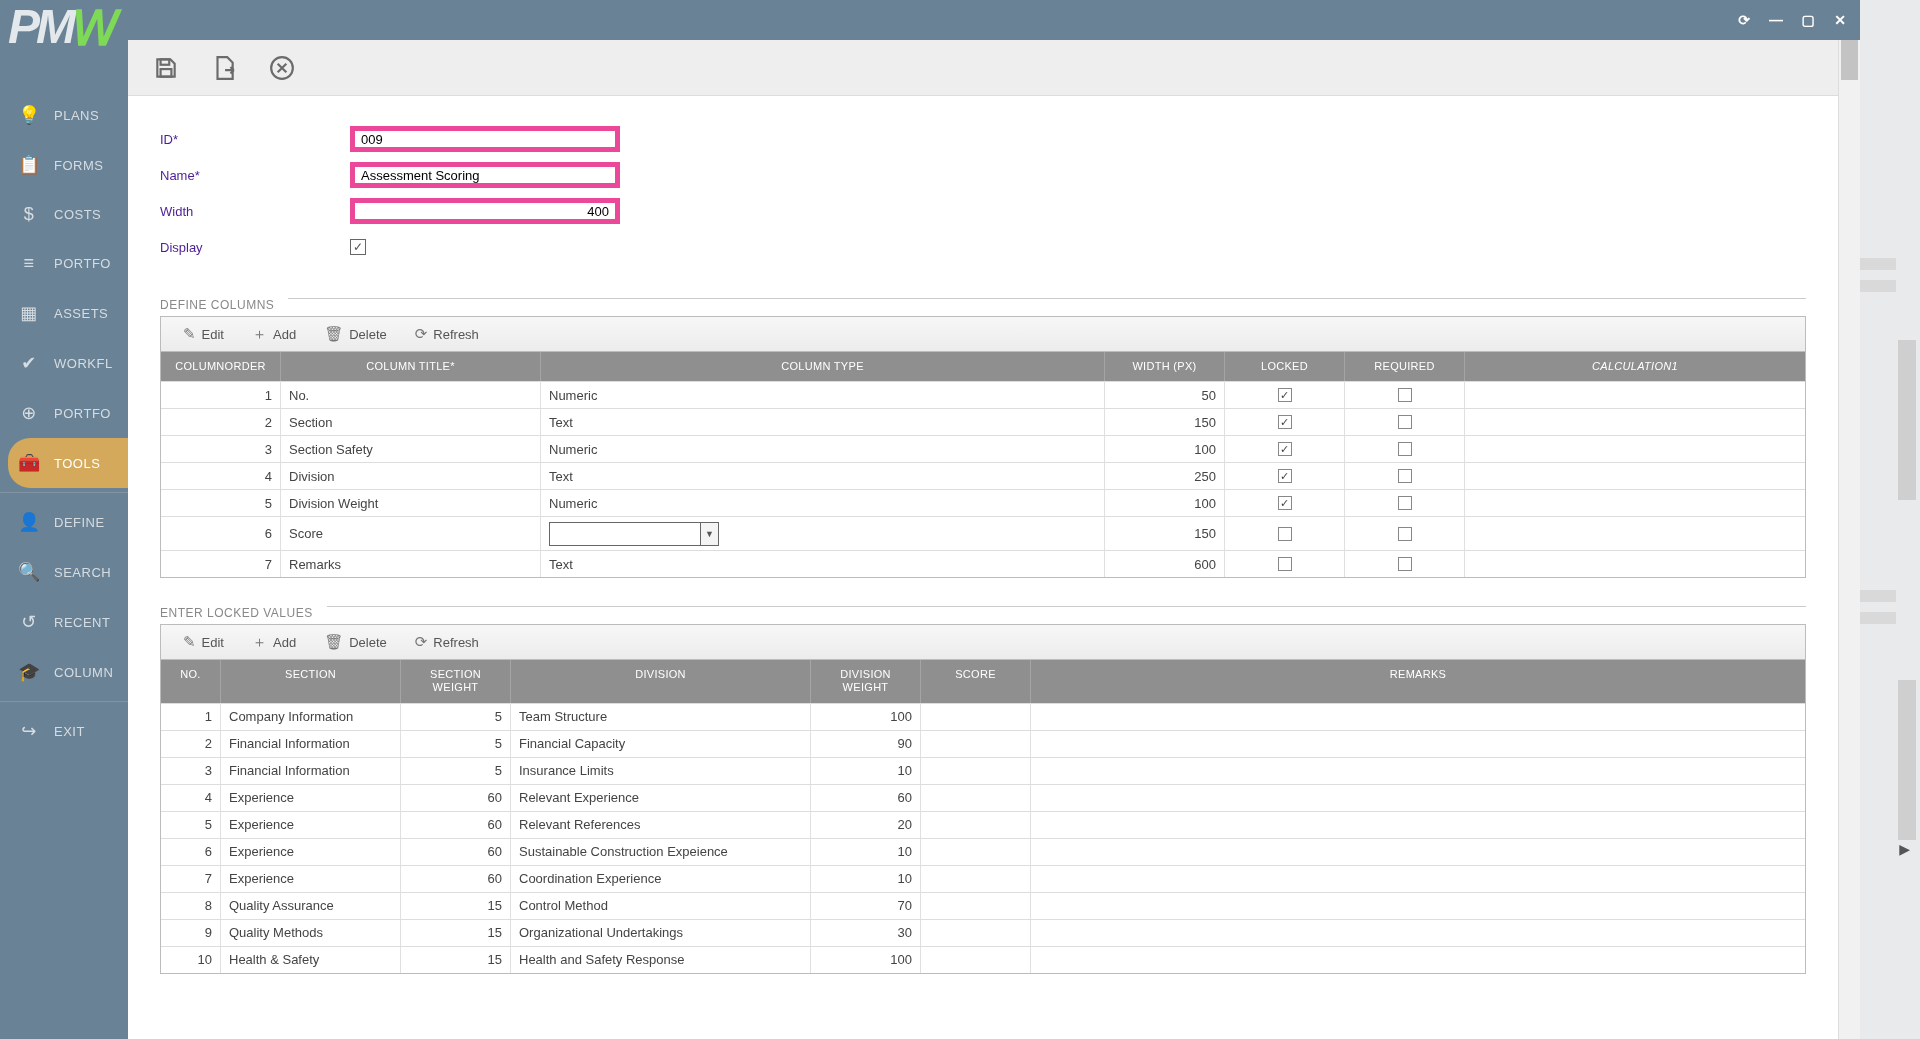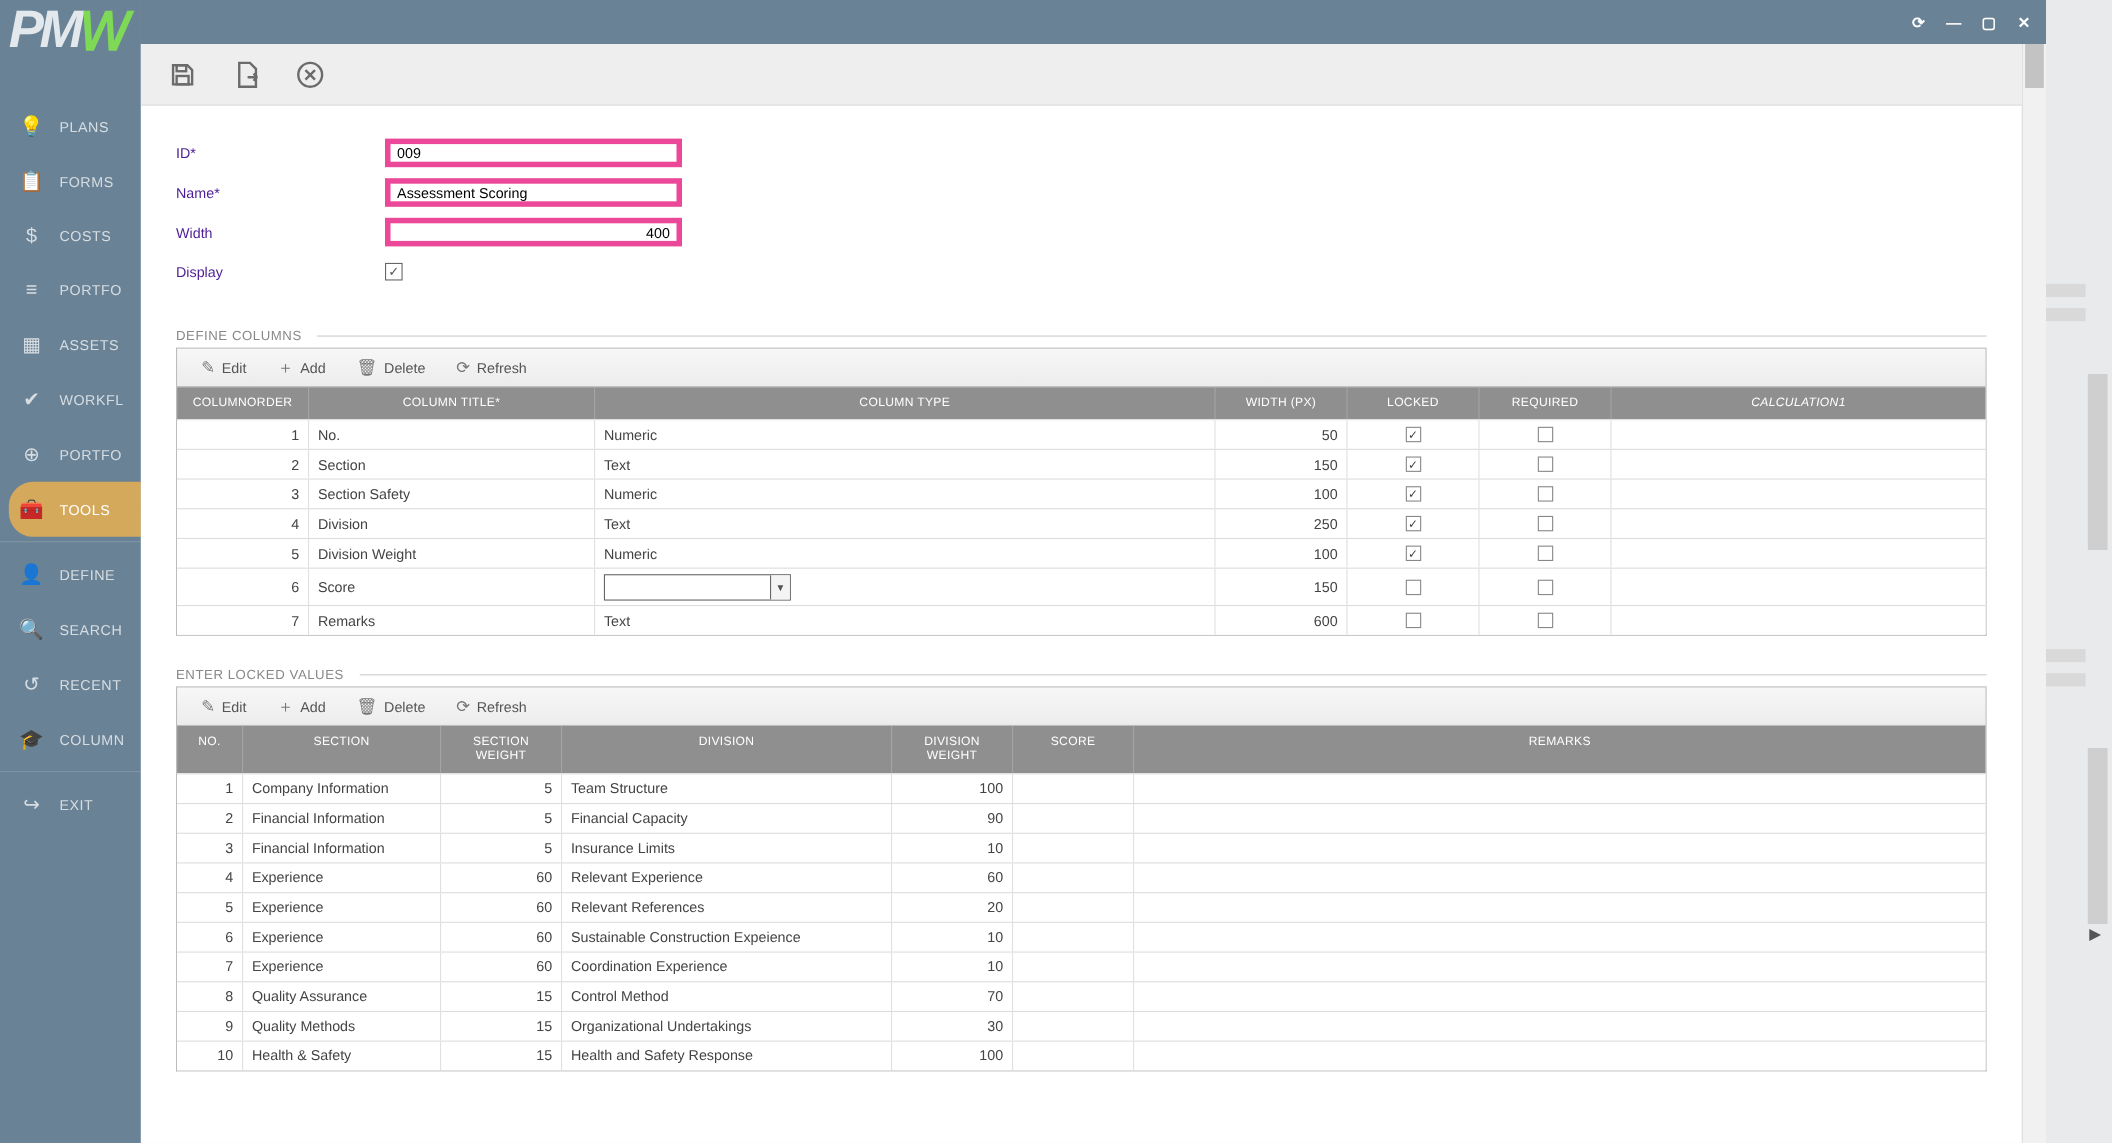--- a/index.html
+++ b/index.html
@@ -38,21 +38,21 @@
 .toolbar .tb-ic { width: 28px; height: 28px; color: #6b6b6b; display: inline-flex; align-items: center; justify-content: center; font-size: 24px; cursor: pointer; }
 
 
 .form-block { padding: 28px 0 12px 32px; }
 .form-row { display: flex; align-items: center; margin-bottom: 6px; height: 30px; }
 .form-row label { width: 190px; color: #4c1d95; font-size: 13px; }
 .form-row input[type=text] { width: 270px; height: 26px; border: 5px solid #ec4899; padding: 0 6px; font-size: 13px; }
 .form-row input.right { text-align: right; }
 .form-row .chk { width: 16px; height: 16px; border: 1px solid #666; display: inline-flex; align-items: center; justify-content: center; font-size: 12px; color: #555; cursor: pointer; }
 
-.section-title-row { display: flex; align-items: center; margin: 18px 32px 4px 32px; }
+.section-title-row { display: flex; align-items: flex-start; margin: 18px 32px 4px 32px; }
 .section-title { color: #888; font-size: 12px; letter-spacing: .5px; white-space: nowrap; padding-right: 14px; }
 .section-line { flex: 1; height: 1px; background: #ccc; }
 
 
 .mini-tb { display: flex; align-items: center; gap: 28px; padding: 10px 22px; border: 1px solid #bcbcbc; background: linear-gradient(#f7f7f7,#ececec); margin: 0 32px; height: 36px; }
 .mini-btn { display: flex; align-items: center; gap: 6px; color: #555; font-size: 13px; cursor: pointer; }
 .mini-btn .mi { font-size: 15px; color: #777; }
 
 
 .grid { margin: 0 32px; border: 1px solid #bcbcbc; border-top: none; }

